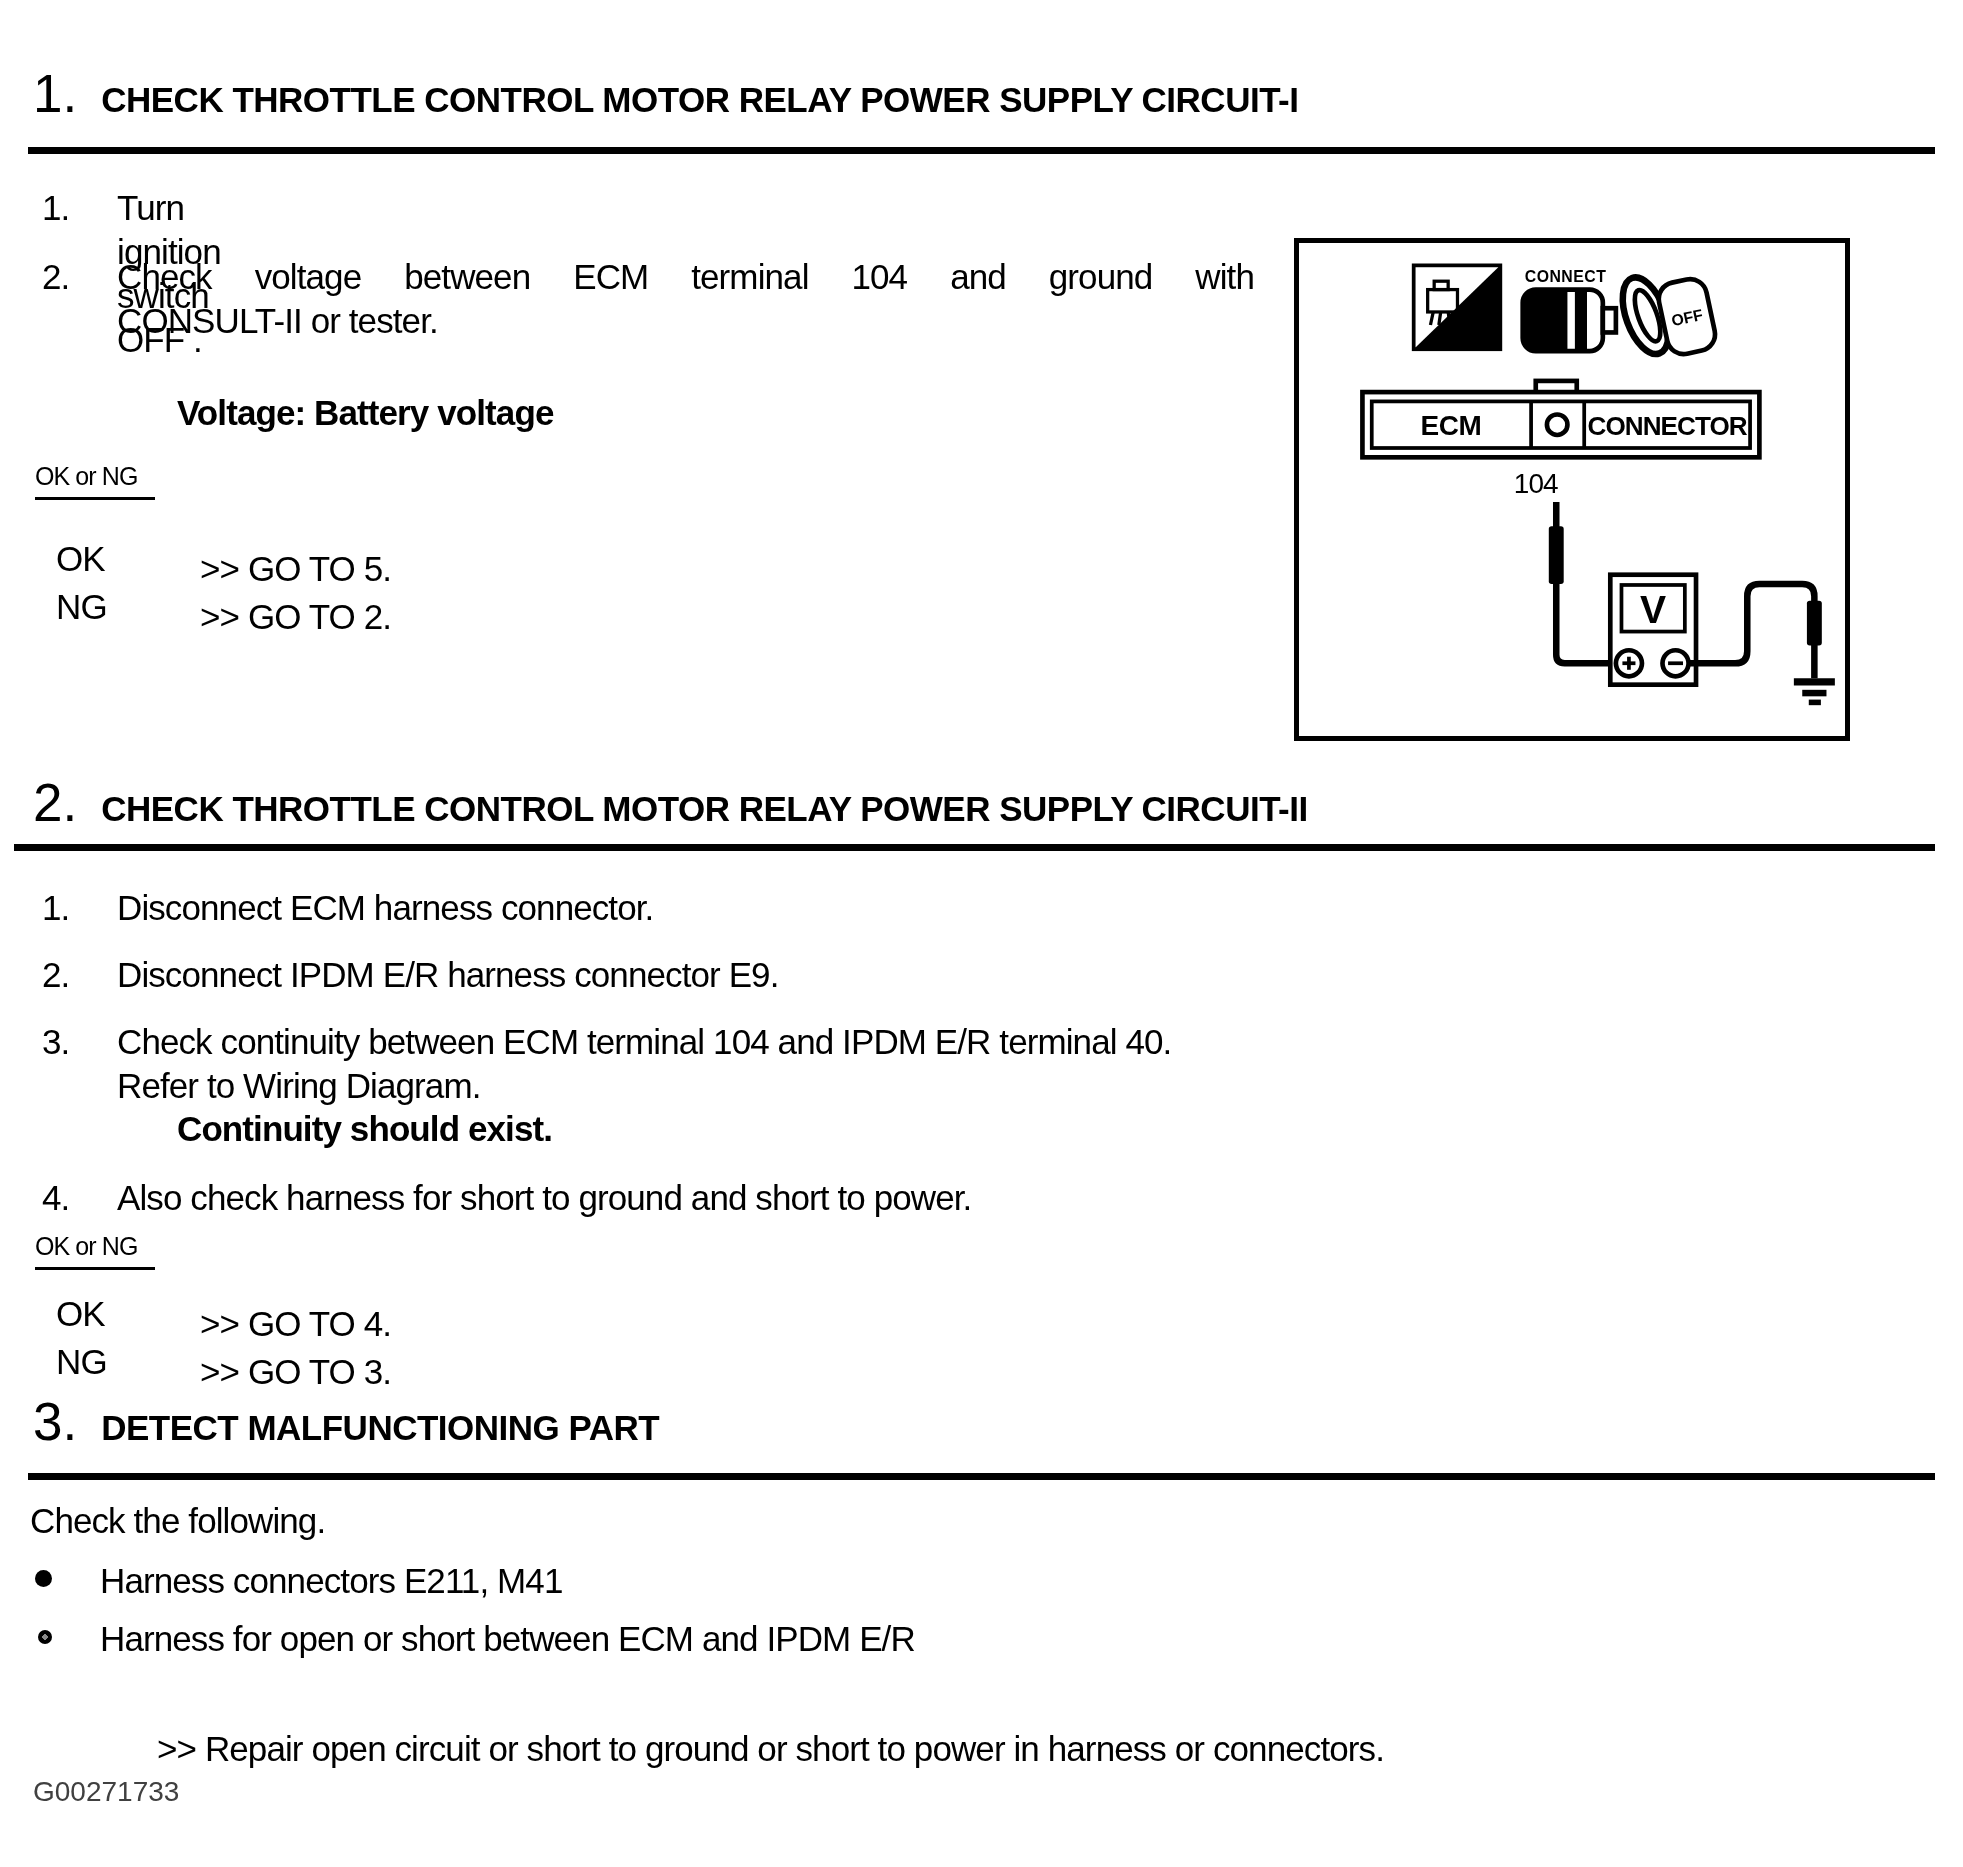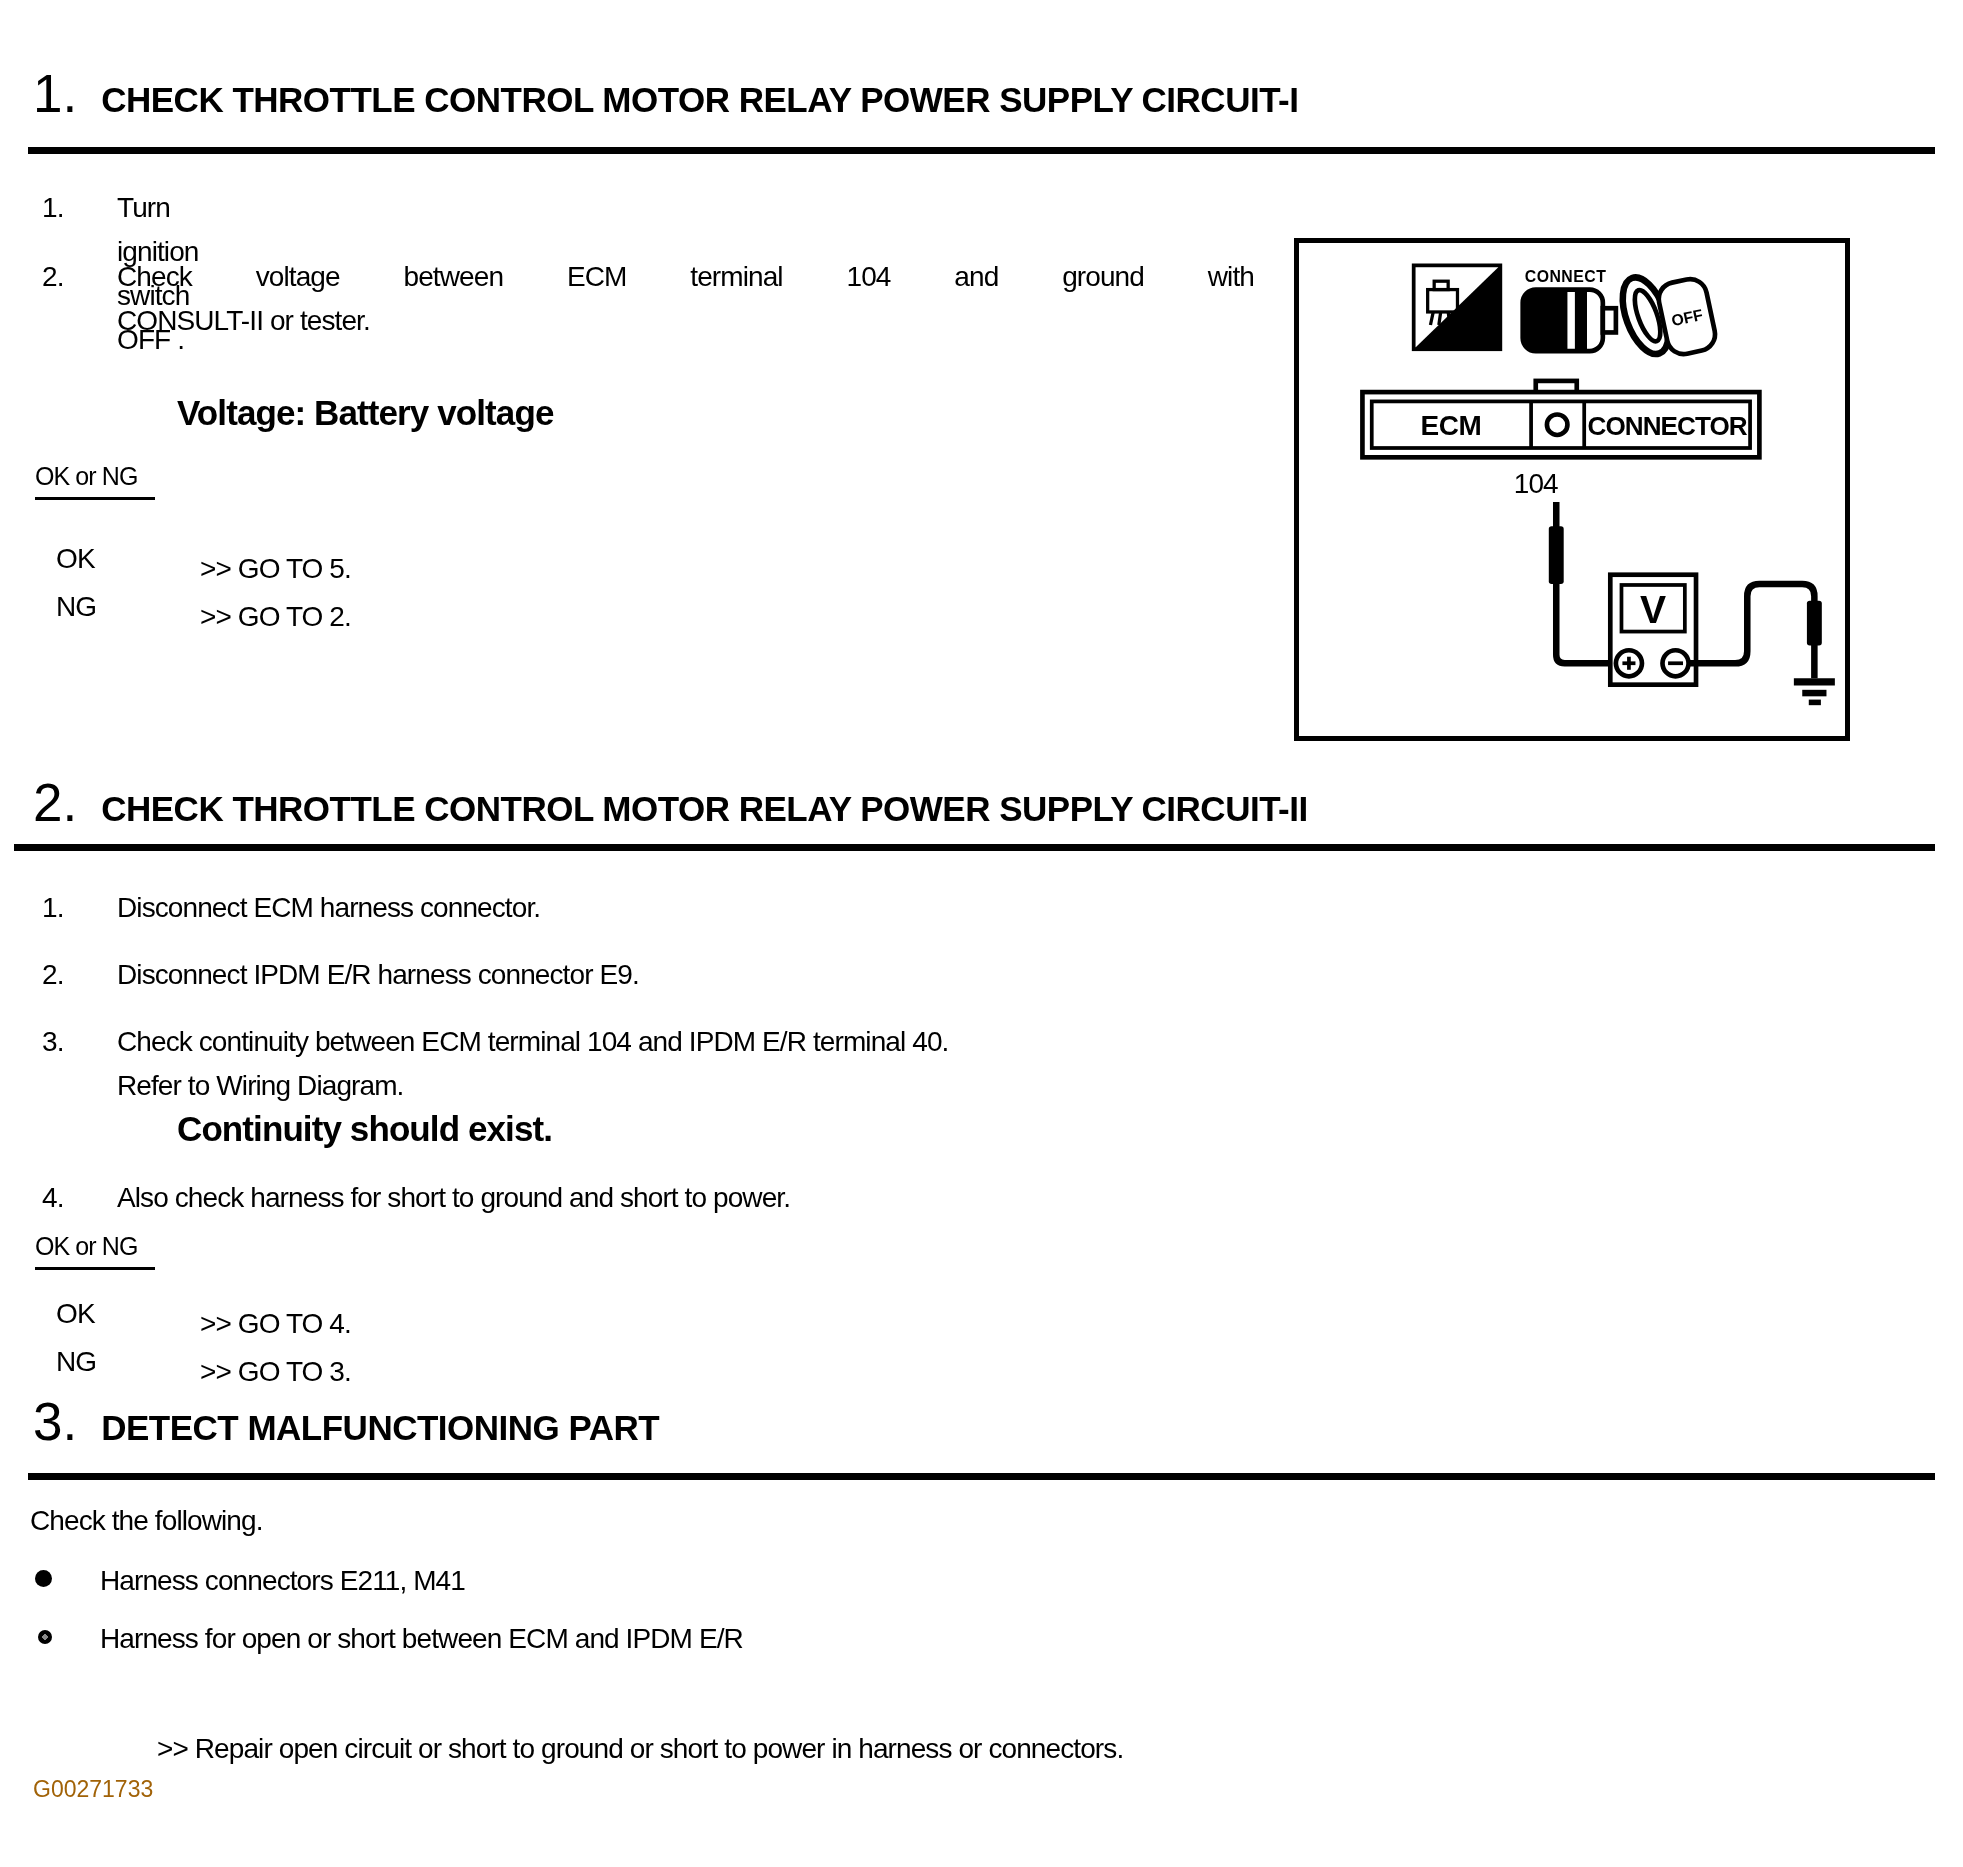--- a/index.html
+++ b/index.html
@@ -5,40 +5,40 @@
   html,body { margin:0; padding:0; background:#fff; }
   .page {
     position:relative; width:1963px; height:1867px; background:#ffffff;
     font-family:"Liberation Sans","DejaVu Sans",sans-serif; color:#000;
     overflow:hidden;
   }
   .sec-head { position:absolute; display:flex; align-items:baseline; gap:24px; line-height:1; }
   .sec-num  { font-size:53px; font-weight:400; }
   .sec-title{ font-size:35px; font-weight:700; letter-spacing:-0.5px; white-space:nowrap; }
   .rule { position:absolute; height:6.5px; background:#000; }
-  .body-text { font-size:28px; letter-spacing:-0.9px; line-height:44px; }
+  .body-text { font-size:35px; letter-spacing:-0.9px; line-height:44px; }
   .step { position:absolute; left:42px; }
   .step-num { position:absolute; left:0; top:0; }
   .step-body { position:absolute; left:75px; top:0; white-space:nowrap; }
   .step-body .l1-just { width:1137px; text-align:justify; text-align-last:justify; white-space:normal; }
   .pre { white-space:pre-wrap; }
   .spec { position:absolute; font-weight:700; font-size:35px; letter-spacing:-0.9px; white-space:nowrap; }
   .okng { position:absolute; left:35px; font-size:25px; letter-spacing:-0.9px;
           border-bottom:3.7px solid #000; padding:0 17px 5.6px 0; }
   .result { position:absolute; left:0; width:653px; height:45px; }
   .result .rlabel  { position:absolute; left:56px;  white-space:nowrap; }
   .result .raction { position:absolute; left:200px; white-space:nowrap;margin-top:10px; }
   .intro { position:absolute; white-space:nowrap; }
   .bullet-row { position:absolute; left:0; height:47px; }
   .bullet-dot { position:absolute; left:35px; top:11.2px; width:17px; height:17px; border-radius:50%; background:#000; }
   .bullet-dot.halftone { left:38px; top:13px; width:14px; height:14px;
     background:radial-gradient(circle at 50% 50%, #8a8a8a 0 2.8px, #000 2.8px); }
   .bullet-text { position:absolute; left:100px; top:0; white-space:nowrap; }
   .action-line { position:absolute; left:157px; white-space:nowrap; }
-  .figid { position:absolute; left:33px; font-size:23px; letter-spacing:0; color:#a16207; }
+  .figid { position:absolute; left:33px; font-size:28px; letter-spacing:0; color:#404040; }
   .diagram-box { position:absolute; left:1294px; top:238px; width:556px; height:503px;
     border:5.6px solid #000; box-sizing:border-box; background:#fff; }
   svg text { font-family:"Liberation Sans","DejaVu Sans",sans-serif; fill:#000; }
 </style>
 </head>
 <body>
 
 <div class="page">
 
   <div class="sec-head" style="left:33px; top:67px;">

